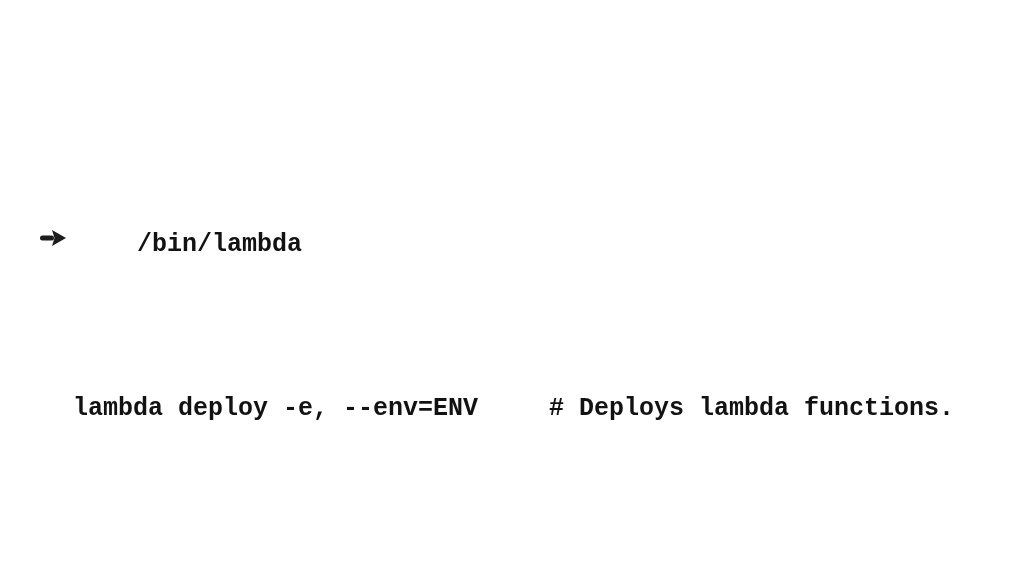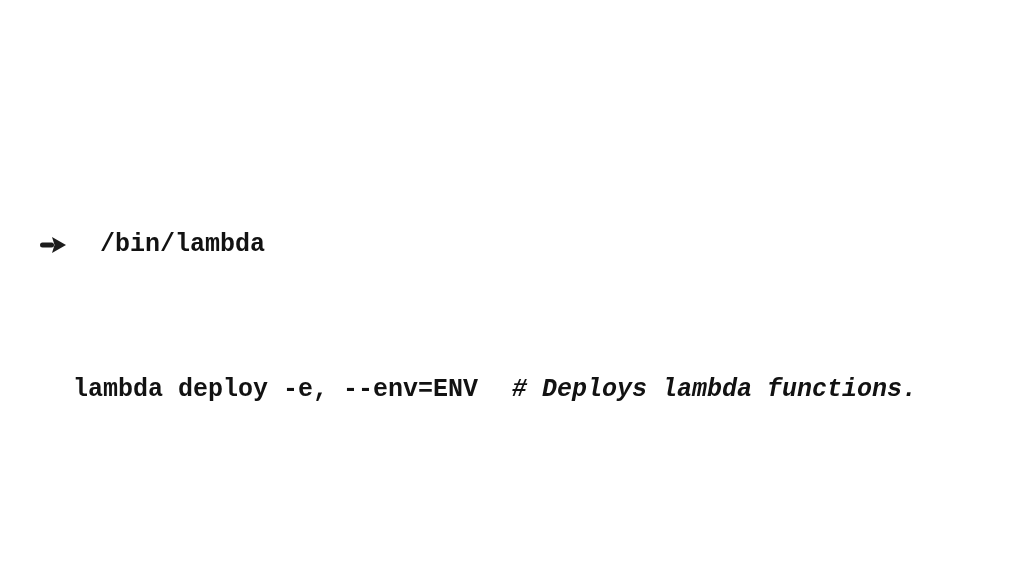--- a/index.html
+++ b/index.html
@@ -22,40 +22,40 @@
     color: #121212;
     font-family: "Liberation Mono", "DejaVu Sans Mono", monospace;
     font-size: 25px;
     font-weight: bold;
     line-height: 29px;
     white-space: pre;
   }
   .line {
     height: 29px;
     display: flex;
-    align-items: center;
+    gap: 37px;
   }
   .prompt-line .arrow-wrap {
     display: inline-flex;
     width: 26px;
     height: 16px;
     align-items: center;
   }
   .prompt-line .path {
     margin-left: 34px;
   }
   .cmd-row {
     padding-left: 33px;
+    margin-top: 19px;
   }
   .cmd-row .cmd {
     flex: 0 0 439px;
   }
   .cmd-row .comment {
     flex: 1 1 auto;
-    font-style: italic;
   }
 </style>
 </head>
 <body>
 
 <div class="terminal">
 
   <div class="line prompt-line">
     <span class="arrow-wrap">
       <svg width="26" height="16" viewBox="0 0 26 16" xmlns="http://www.w3.org/2000/svg">

